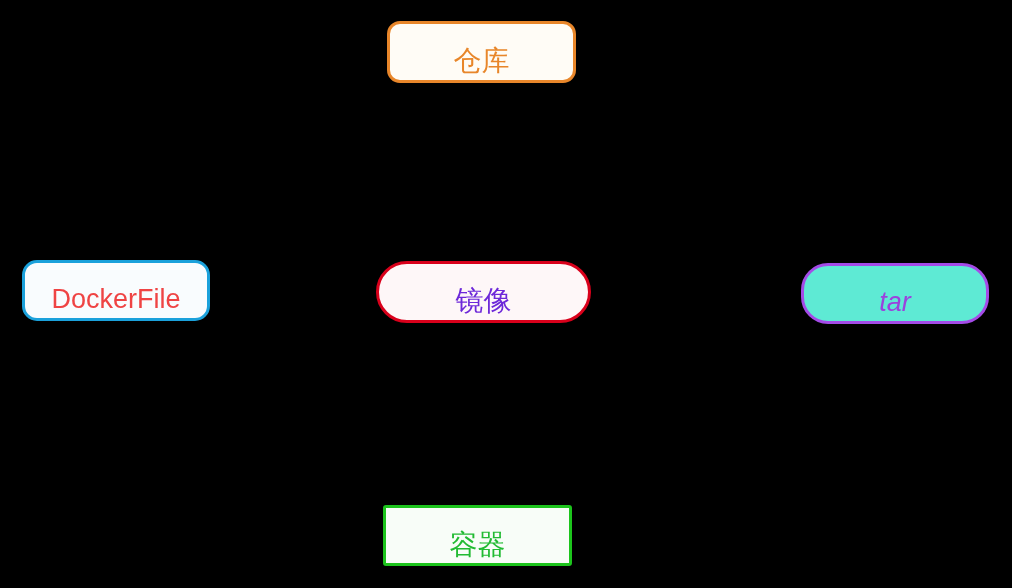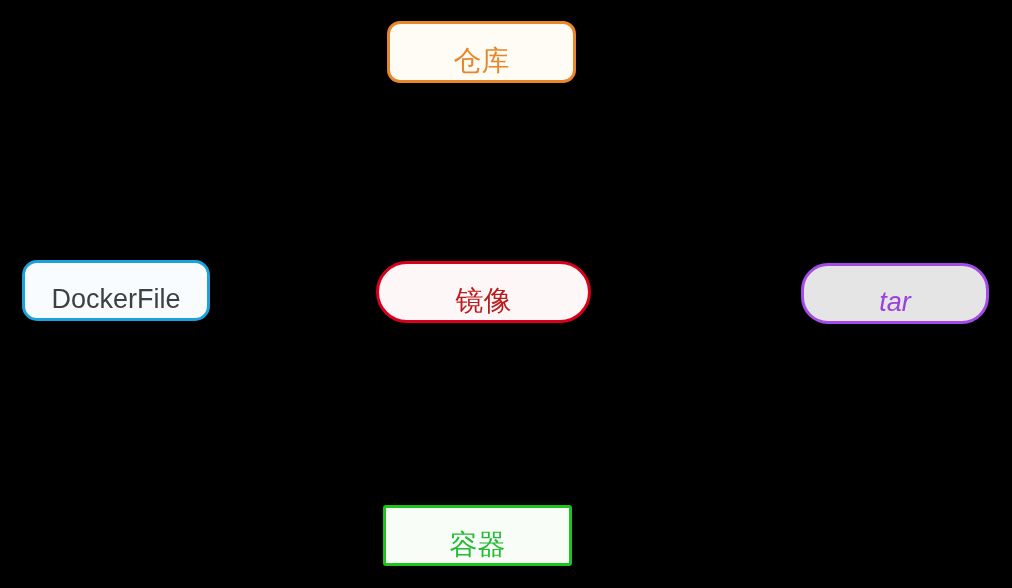--- a/index.html
+++ b/index.html
@@ -49,48 +49,48 @@
   #node-dockerfile {
     left: 22px;
     top: 260px;
     width: 188px;
     height: 61px;
     border: 3px solid #1ba1db;
     border-radius: 15px;
     background: #f9fcfe;
   }
   #node-dockerfile .node-label {
-    color: #404040;
+    color: #ef4444;
     font-size: 27px;
   }
 
   
   #node-image {
     left: 376px;
     top: 261px;
     width: 215px;
     height: 62px;
     border: 3px solid #d9001b;
     border-radius: 31px;
     background: #fef7f8;
   }
   #node-image .node-label {
-    color: #b91c1c;
+    color: #6d28d9;
     font-size: 28px;
   }
 
   
   #node-tar {
     left: 801px;
     top: 263px;
     width: 188px;
     height: 61px;
     border: 3px solid #a44be8;
     border-radius: 27px;
-    background: #e5e5e5;
+    background: #5eead4;
   }
   #node-tar .node-label {
     color: #9b42dd;
     font-size: 27px;
     font-style: italic;
   }
 
   
   #node-container {
     left: 383px;

